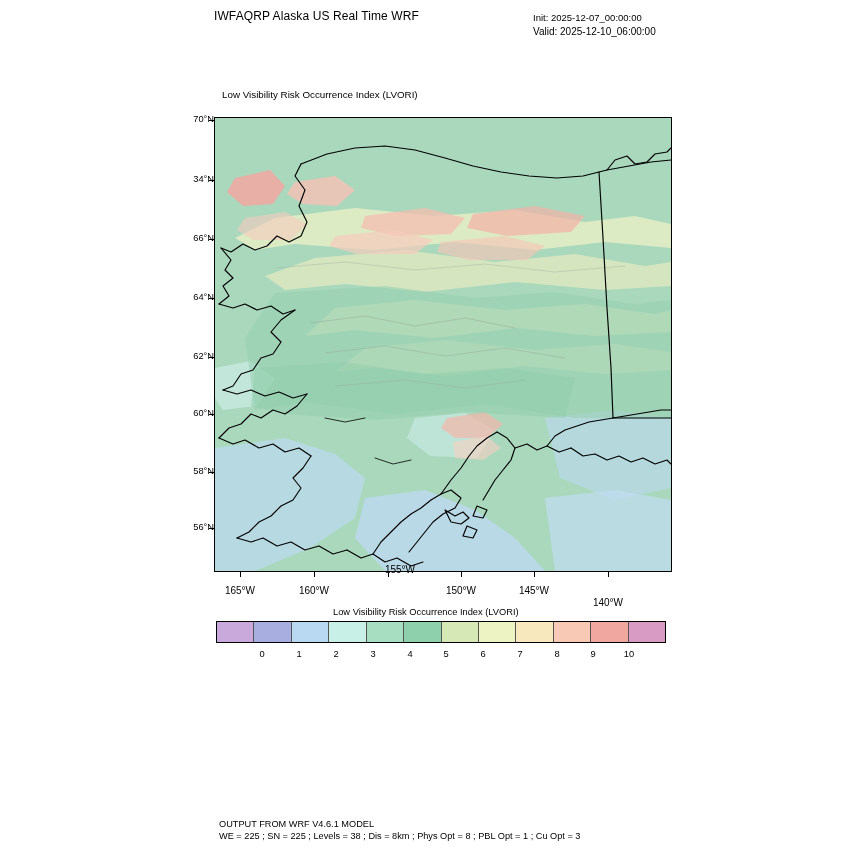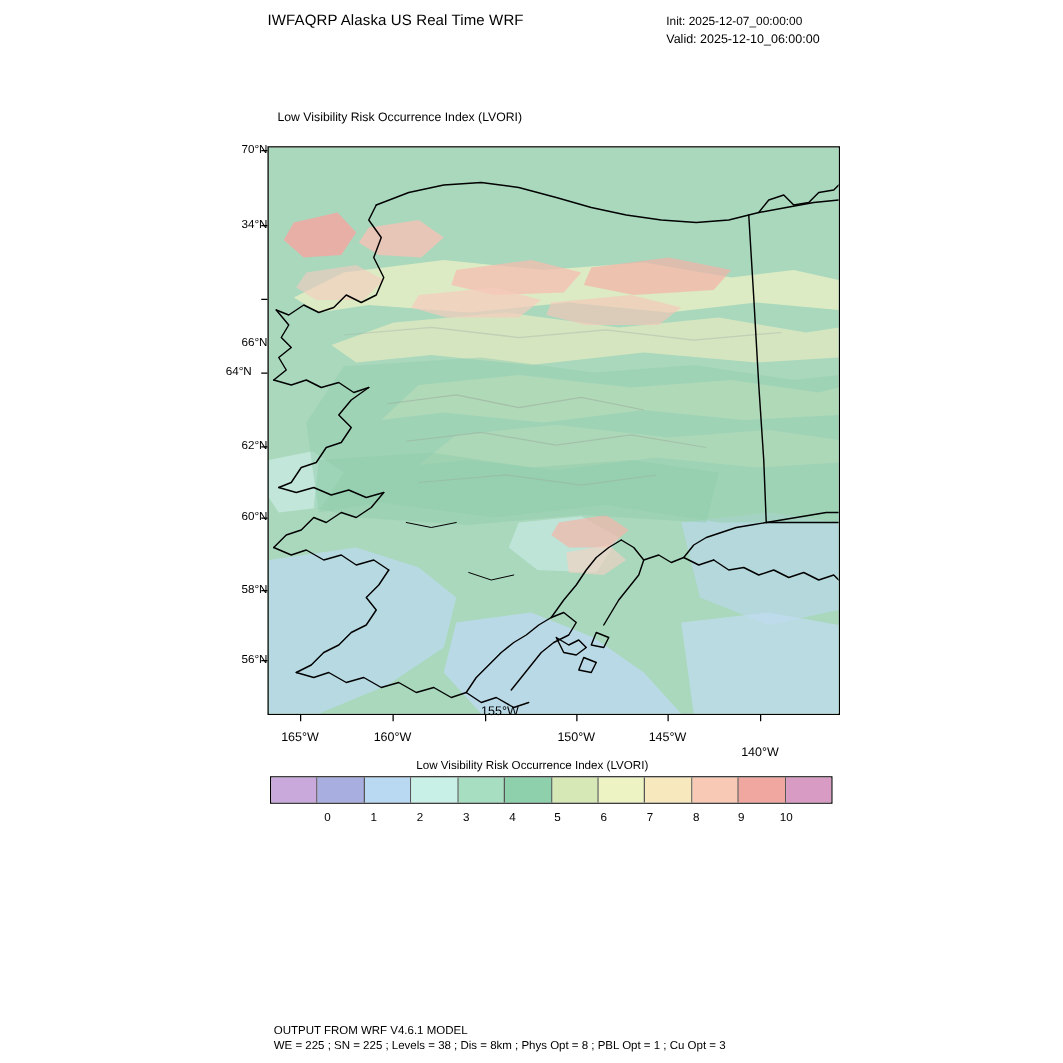--- a/index.html
+++ b/index.html
@@ -244,23 +244,23 @@
           <path d="M160,340 L178,346 L196,342" stroke-width="0.8"></path>
         </g>
       </g>
     </svg>
   </div>
 
   <div class="ytick-label" style="left:168px; top:114px;">70°N</div>
   <div class="ytick-mark" style="left:209px; top:120px;"></div>
   <div class="ytick-label" style="left:168px; top:174px;">34°N</div>
   <div class="ytick-mark" style="left:209px; top:180px;"></div>
-  <div class="ytick-label" style="left:168px; top:233px;margin-top:36px;">66°N</div>
+  <div class="ytick-label" style="left:168px; top:233px;">66°N</div>
   <div class="ytick-mark" style="left:209px; top:239px;"></div>
-  <div class="ytick-label" style="left:168px; top:292px;text-align:center;">64°N</div>
+  <div class="ytick-label" style="left:168px; top:292px;">64°N</div>
   <div class="ytick-mark" style="left:209px; top:298px;"></div>
   <div class="ytick-label" style="left:168px; top:351px;">62°N</div>
   <div class="ytick-mark" style="left:209px; top:357px;"></div>
   <div class="ytick-label" style="left:168px; top:408px;">60°N</div>
   <div class="ytick-mark" style="left:209px; top:414px;"></div>
   <div class="ytick-label" style="left:168px; top:466px;">58°N</div>
   <div class="ytick-mark" style="left:209px; top:472px;"></div>
   <div class="ytick-label" style="left:168px; top:522px;">56°N</div>
   <div class="ytick-mark" style="left:209px; top:528px;"></div>
 

